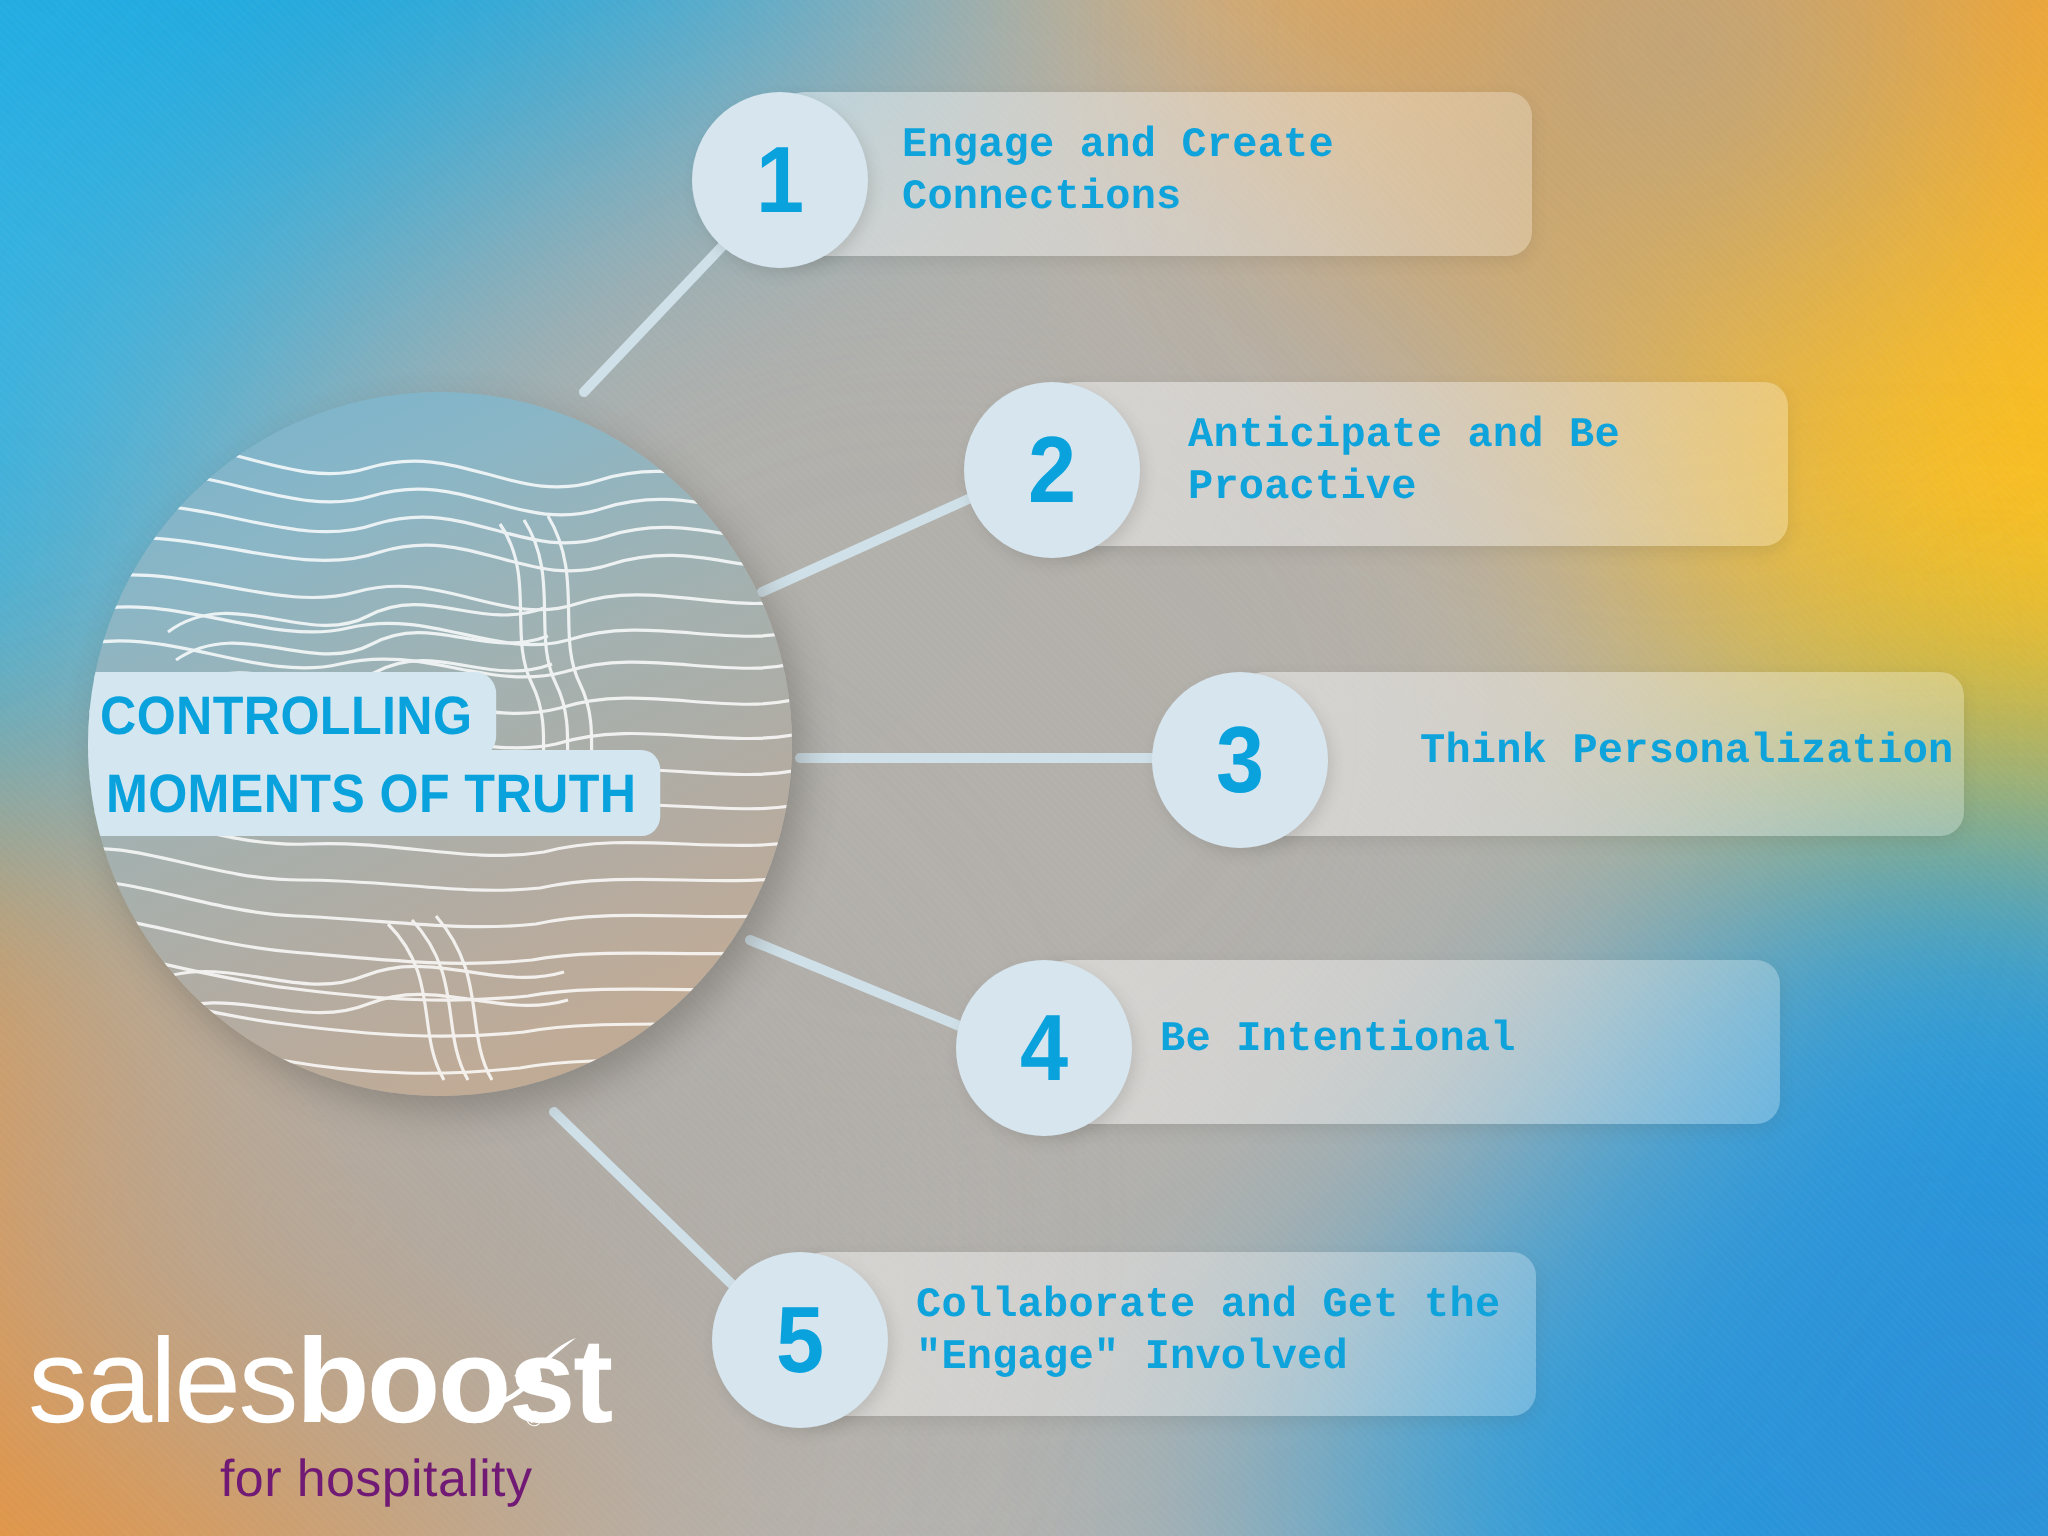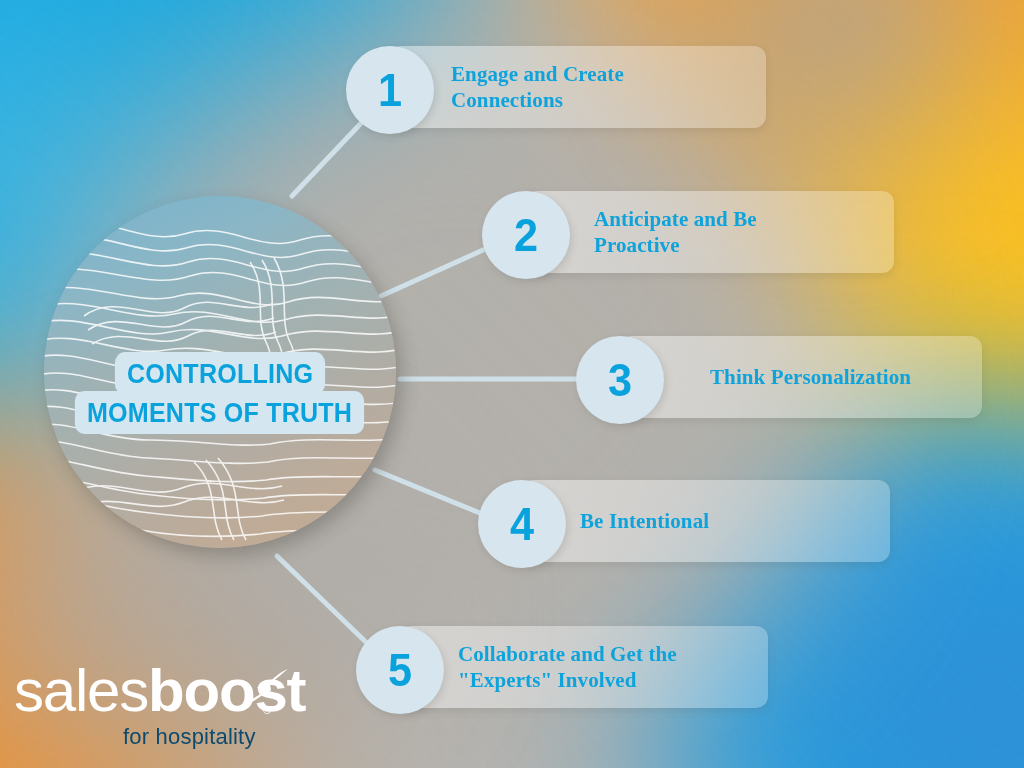--- a/index.html
+++ b/index.html
@@ -74,23 +74,22 @@
         #b2aca3 66%,
         #bfab97 84%,
         #c3a98f 100%);
   }
   #center-circle .contours {
     position: absolute; inset: 0;
   }
   #center-title {
     position: absolute;
     left: -14px;
-    top: 156px;
+    top: 140px;
     width: 380px;
-    text-align: center;
     z-index: 3;
   }
   #center-title .tline {
     display: inline-block;
     background: #d4e6ef;
     color: #0aa2dd;
     font-family: "Liberation Sans Narrow", "Liberation Sans", sans-serif;
     font-weight: bold;
     font-size: 27px;
     letter-spacing: .2px;
@@ -111,21 +110,21 @@
     top: 0;
     height: 82px;
     border-radius: 12px;
     background: linear-gradient(100deg, rgba(255,255,255,.46), rgba(255,255,255,.33) 70%, rgba(255,255,255,.26));
     box-shadow: 0 3px 8px rgba(80,75,70,.13);
     display: flex;
     align-items: center;
   }
   .step-label {
     color: #0fa3dc;
-    font-family: Liberation Serif, serif;
+    font-family: Liberation Mono, monospace;
     font-weight: bold;
     font-size: 21px;
     line-height: 26px;
     letter-spacing: .1px;
     white-space: pre-line;
   }
   .step-circle {
     position: absolute;
     top: 0;
     width: 88px;
@@ -170,26 +169,26 @@
   #logo .reg {
     position: absolute;
     left: 253px;
     top: 42px;
     color: #ffffff;
     font-size: 11px;
     font-family: "Liberation Sans", sans-serif;
   }
   #logo .tagline {
     position: absolute;
-    left: 113px;
+    left: 100px;
     top: 62px;
-    color: #0c4a6e;
+    color: #701a75;
     font-family: "Liberation Sans", sans-serif;
     font-weight: 300;
-    font-size: 22px;
+    font-size: 26px;
     letter-spacing: .2px;
   }
   #logo .rocket {
     position: absolute;
     left: 236px;
     top: 4px;
   }
 </style>
 </head>
 <body>
@@ -297,21 +296,21 @@
       <div class="step-label" style="margin-left:58px;">Be Intentional</div>
     </div>
     <div class="step-circle" style="left:0;">
       <span>4</span>
     </div>
   </div>
 
   <div class="step" style="left:356px; top:626px; width:412px;">
     <div class="step-panel" style="left:44px; width:368px;">
       <div class="step-label" style="margin-left:58px;">Collaborate and Get the
-"Experts" Involved</div>
+"Engage" Involved</div>
     </div>
     <div class="step-circle" style="left:0;">
       <span>5</span>
     </div>
   </div>
 
   <div id="logo">
     <div class="wordmark">
       <span class="light">sales</span><span class="bold">boost</span>
     </div>

